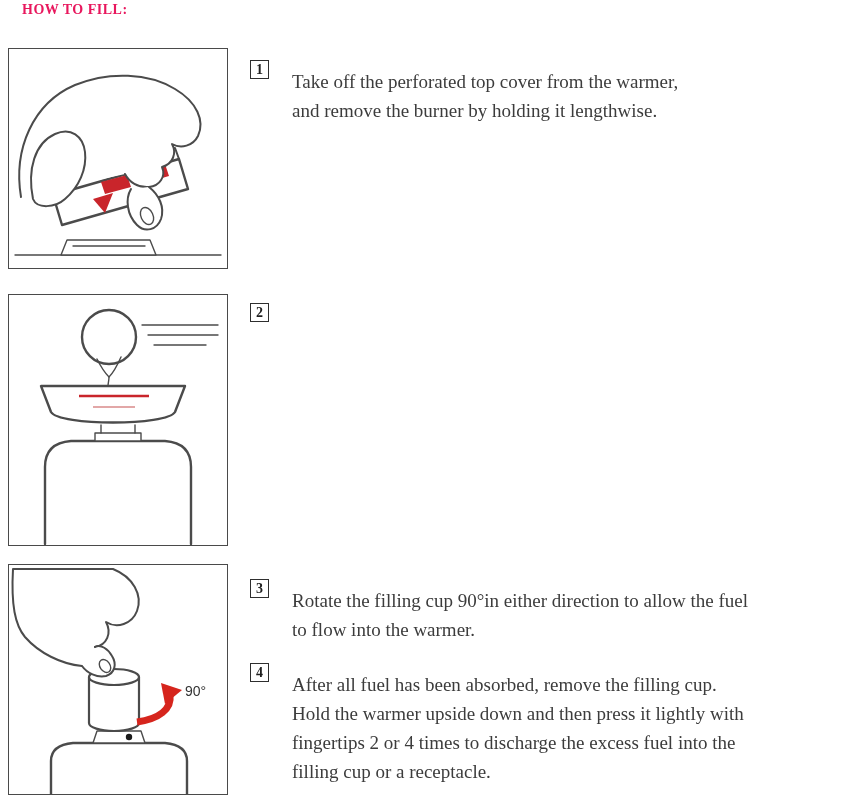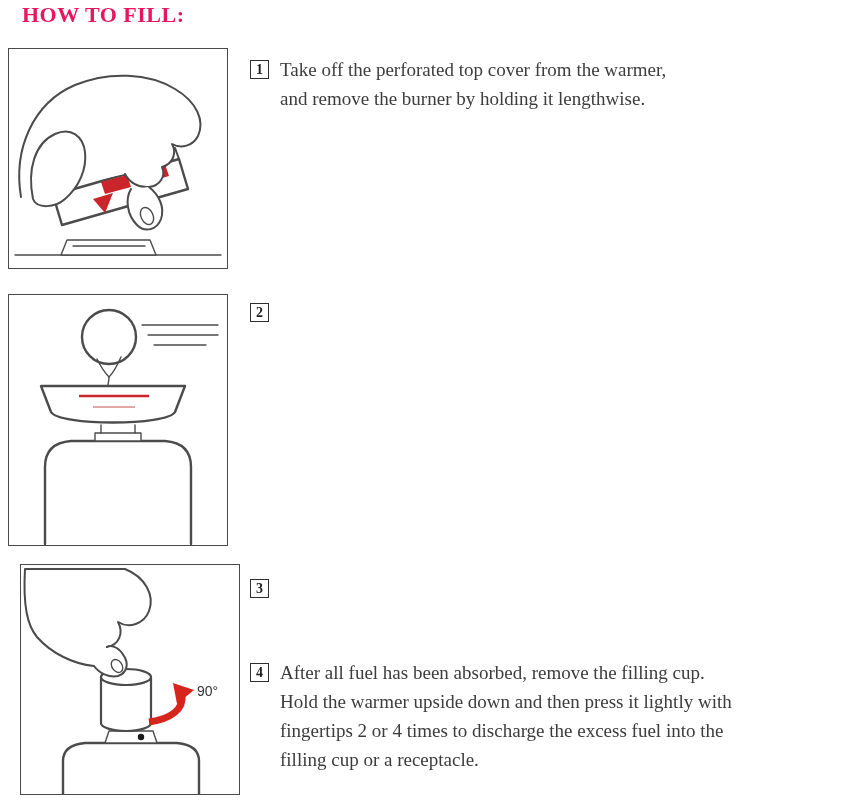--- a/index.html
+++ b/index.html
@@ -10,34 +10,34 @@
     height: 800px;
     font-family: "Liberation Serif", serif;
     position: relative;
     overflow: hidden;
   }
   .title {
     position: absolute;
     left: 22px;
     top: 2px;
     margin: 0;
-    font-size: 22px;
+    font-size: 14px;
     font-weight: bold;
     letter-spacing: 0.5px;
     color: #e8175d;
   }
   .figure {
     position: absolute;
     border: 1px solid #4a4a4a;
     background: #ffffff;
     box-sizing: border-box;
   }
   #fig1 { left: 8px;  top: 48px;  width: 220px; height: 221px; }
   #fig2 { left: 8px;  top: 294px; width: 220px; height: 252px; }
-  #fig3 { left: 20px;  top: 564px; width: 220px; height: 231px; }
+  #fig3 { left: 8px;  top: 564px; width: 220px; height: 231px; }
   .figure svg { display: block; }
   .step {
     position: absolute;
     display: flex;
     align-items: flex-start;
     gap: 11px;
   }
   #step1 { left: 250px; top: 55px;  width: 595px; }
   #step2 { left: 250px; top: 298px; width: 600px; }
   #step3 { left: 250px; top: 574px; width: 600px; }
@@ -49,21 +49,21 @@
     margin-top: 5px;
     border: 1.6px solid #2e2e2e;
     color: #1f1f1f;
     font-size: 14px;
     font-weight: bold;
     line-height: 17px;
     text-align: center;
     box-sizing: content-box;
   }
   .text {
-    margin: 0;
+    margin: 12px;
     font-size: 19px;
     line-height: 29px;
     color: #3c3c3c;
     white-space: pre-line;
   }
   .ink   { stroke: #4b4b4b; fill: none; stroke-width: 2; stroke-linecap: round; stroke-linejoin: round; }
   .inkf  { stroke: #4b4b4b; fill: #ffffff; stroke-width: 2; stroke-linecap: round; stroke-linejoin: round; }
   .thin  { stroke-width: 1.4; }
   .red   { fill: #c9252b; stroke: none; }
   .redln { stroke: #c9252b; stroke-width: 2.4; fill: none; }
@@ -149,20 +149,22 @@
   <p class="text">Take off the perforated top cover from the warmer,
 and remove the burner by holding it lengthwise.</p>
 </div>
 
 <div class="step" id="step2">
   <span class="num">2</span>
 </div>
 
 <div class="step" id="step3">
   <span class="num">3</span>
+  <p class="text">Rotate the filling cup 90°in either direction to allow the fuel
+to flow into the warmer.</p>
 </div>
 
 <div class="step" id="step4">
   <span class="num">4</span>
   <p class="text">After all fuel has been absorbed, remove the filling cup.
 Hold the warmer upside down and then press it lightly with
 fingertips 2 or 4 times to discharge the excess fuel into the
 filling cup or a receptacle.</p>
 </div>
 

